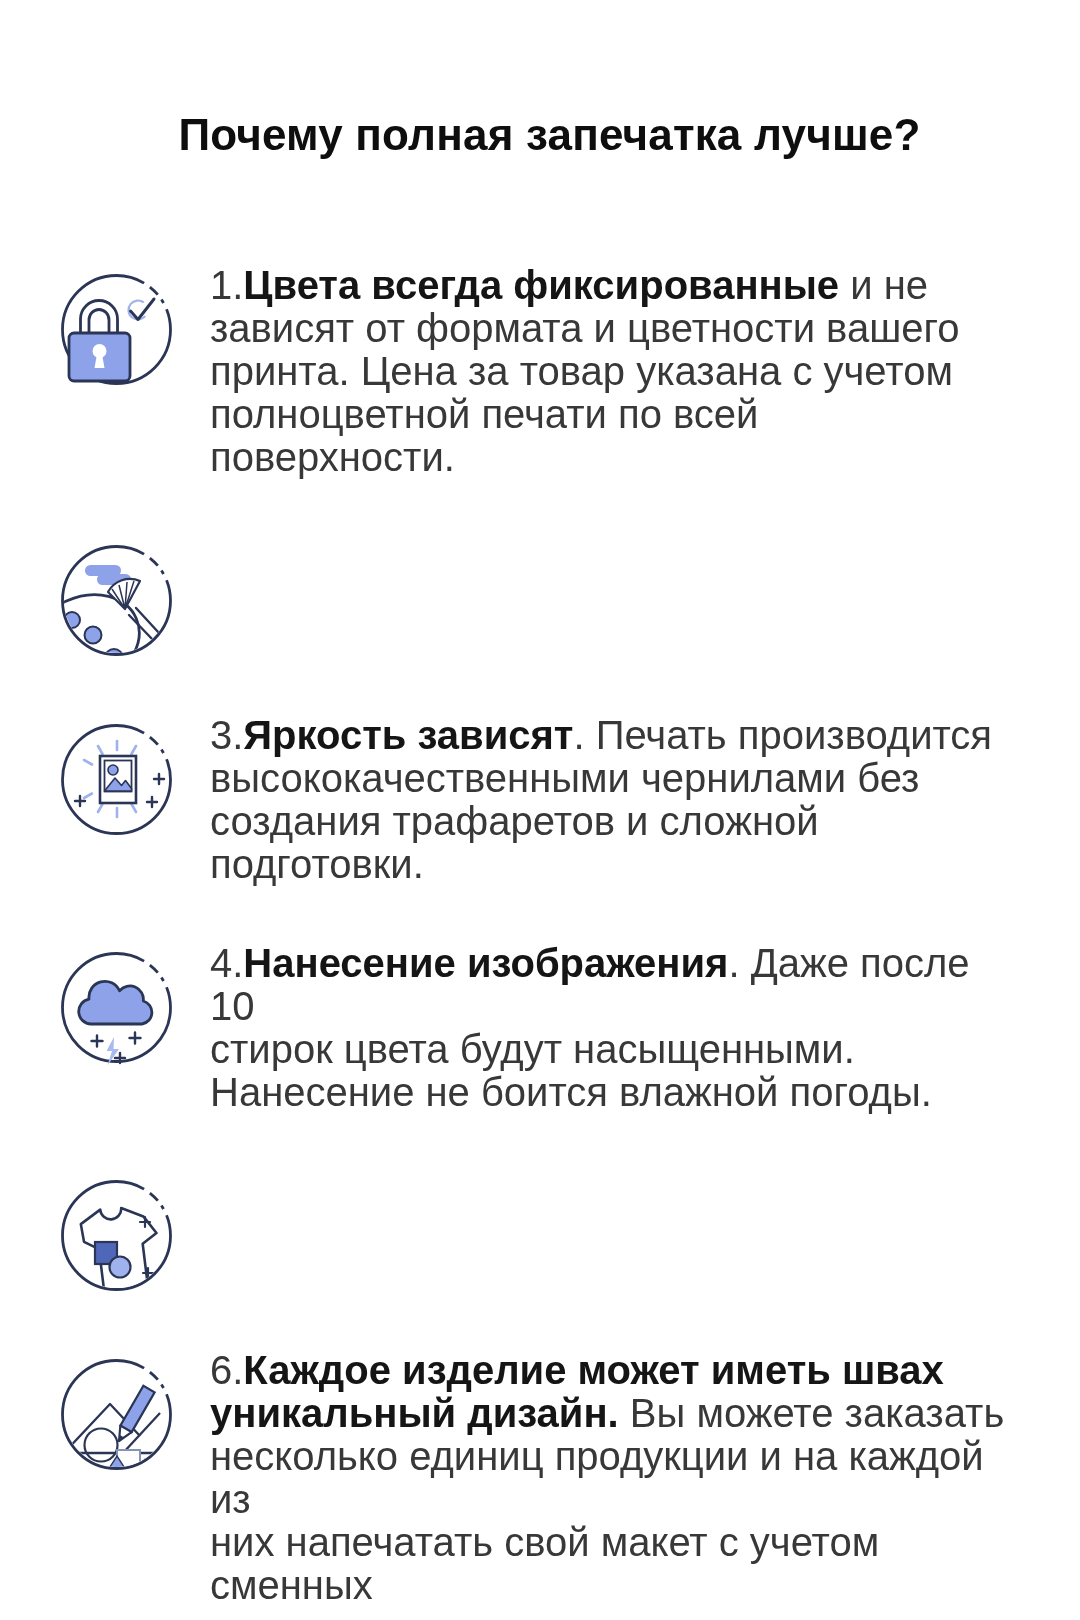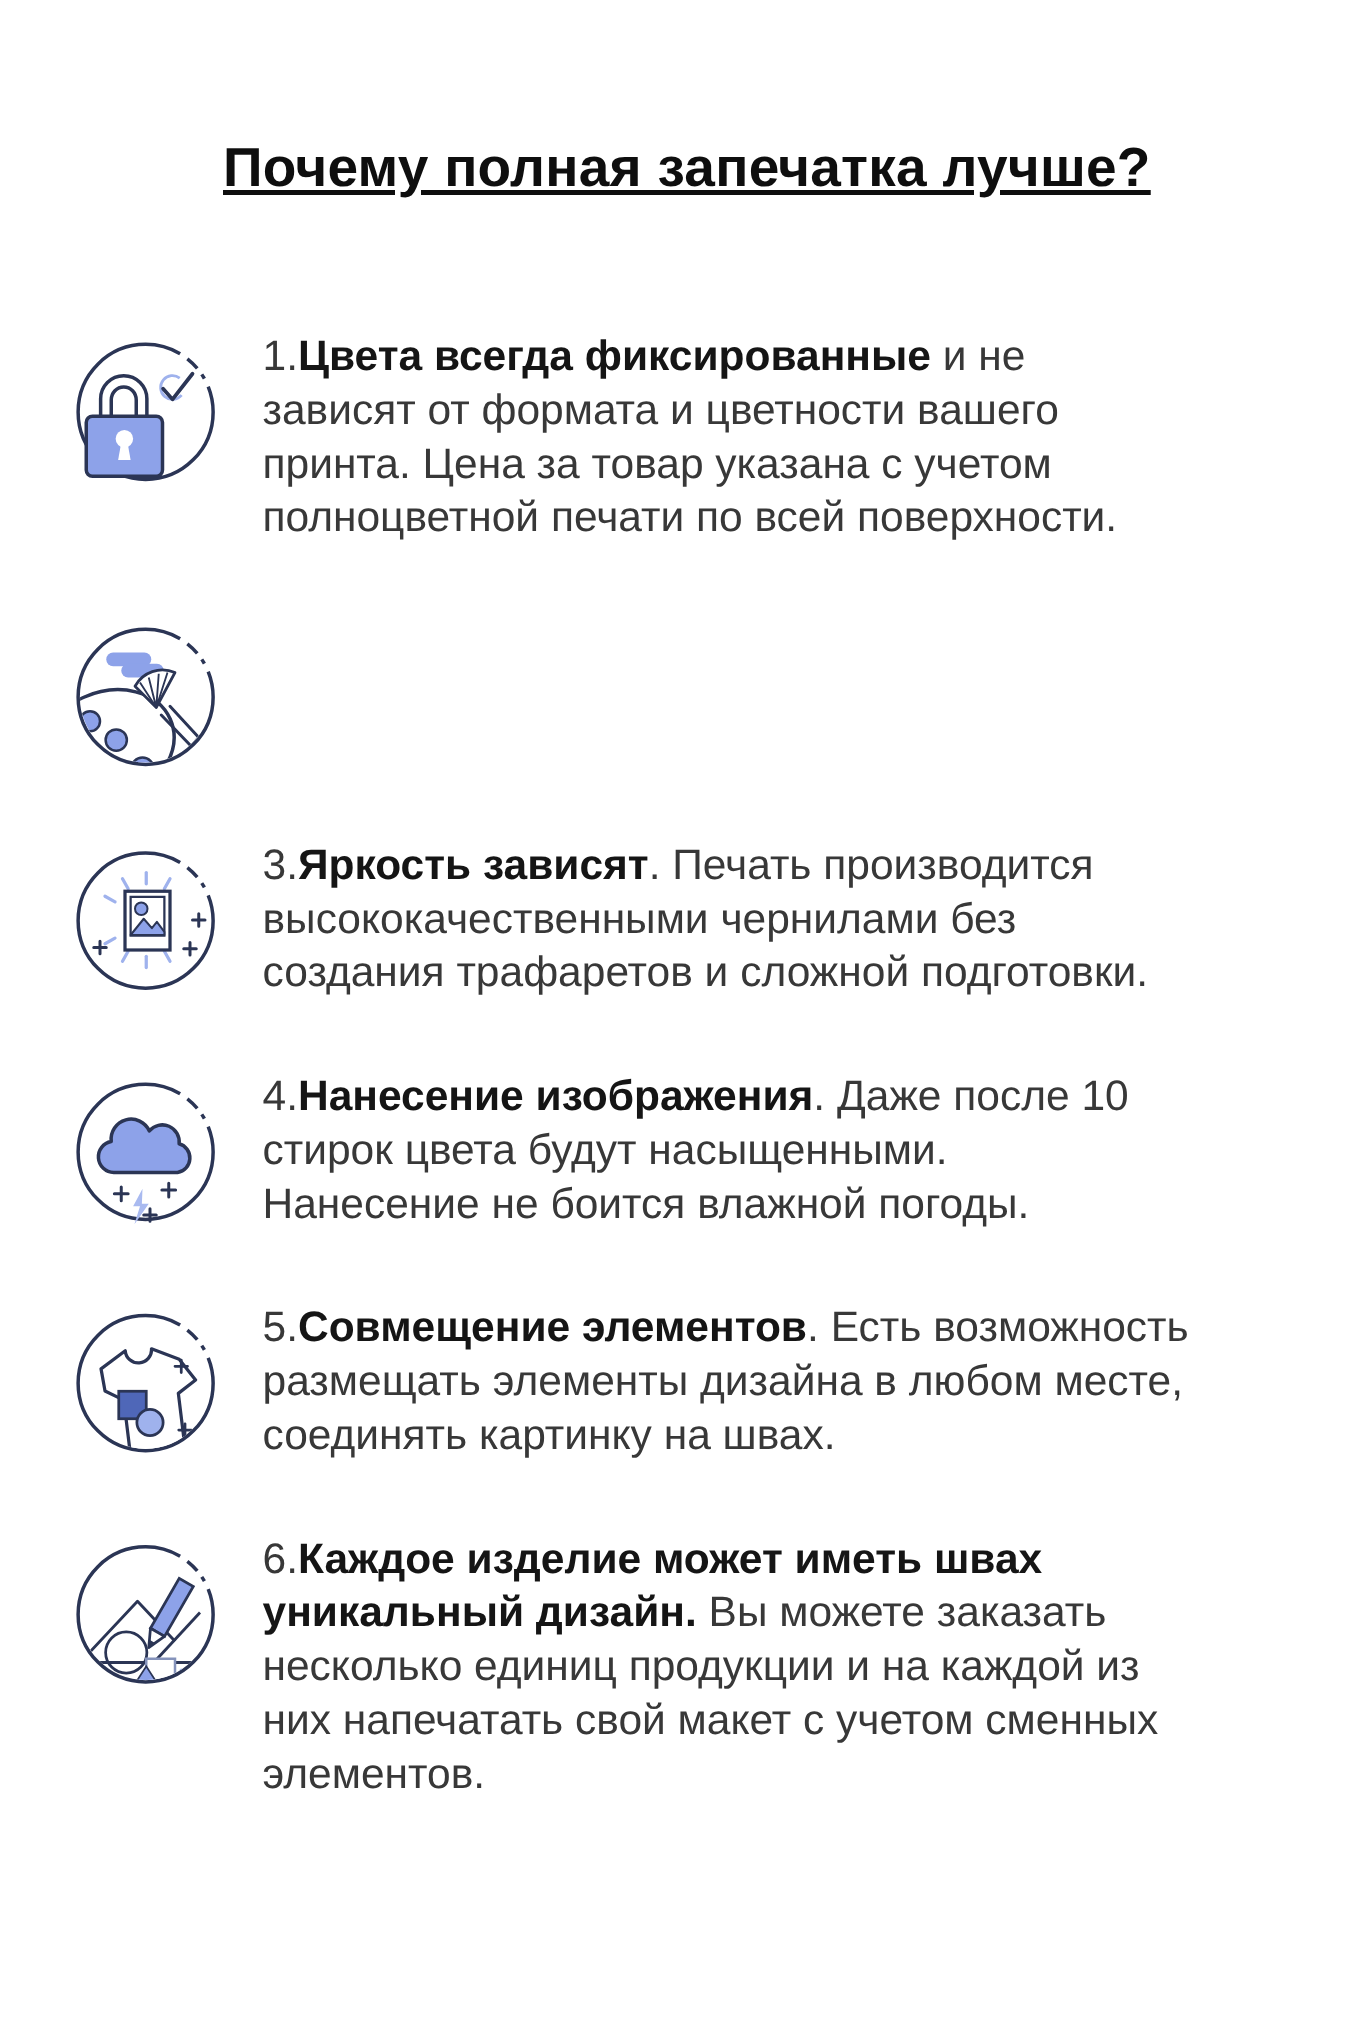--- a/index.html
+++ b/index.html
@@ -7,35 +7,34 @@
   body {
     width:1080px; height:1620px;
     font-family:"Liberation Sans", sans-serif;
     overflow:hidden;
   }
   .page { padding:110px 40px 0 59px; }
   .page-title {
     font-size:44px; font-weight:700; color:#0e0e0e;
     text-align:center; letter-spacing:.2px;
     margin-bottom:104px;
-    text-decoration:underline;
   }
   .item {
     display:flex; align-items:flex-start;
     margin-bottom:56px;
   }
   .icon-wrap {
     flex:0 0 115px; width:115px; height:115px;
     margin-top:8px;
   }
   .icon-wrap svg { display:block; width:115px; height:115px; }
   .item-text {
     margin-left:36px;
     width:800px;
-    font-size:34px; line-height:43px;
+    font-size:40px; line-height:43px;
     color:#383838;
     white-space:pre-wrap;
   }
   .item-text b { color:#151515; font-weight:700; }
 
   
   .st-navy { stroke:#2b3555; fill:none; stroke-width:2.8; }
   .f-peri  { fill:#8da2e9; }
 </style>
 </head>
@@ -153,23 +152,20 @@
           </g>
           <rect x="36" y="64" width="22" height="22" fill="#4f67b8" stroke="#2b3555" stroke-width="2.2"></rect>
           <circle cx="61" cy="89" r="10.5" fill="#9fb2ed" stroke="#2b3555" stroke-width="2.2"></circle>
           <g stroke="#2b3555" stroke-width="2.2" stroke-linecap="round">
             <path d="M81,44 H91 M86,39 V49"></path>
             <path d="M84,95 H94 M89,90 V100"></path>
           </g>
         </g>
       </svg>
     </div>
-    <p class="item-text"><span>5.</span><b>Совмещение элементов</b><span>. Есть возможность
-размещать элементы дизайна в любом месте,
-соединять картинку на швах.</span></p>
   </div>
 
   <div class="item">
     <div class="icon-wrap">
       <svg viewBox="0 0 115 115">
         <defs>
             <clipPath id="clip6">
               <circle cx="57.5" cy="57.5" r="52.5"></circle>
             </clipPath>
           </defs>

